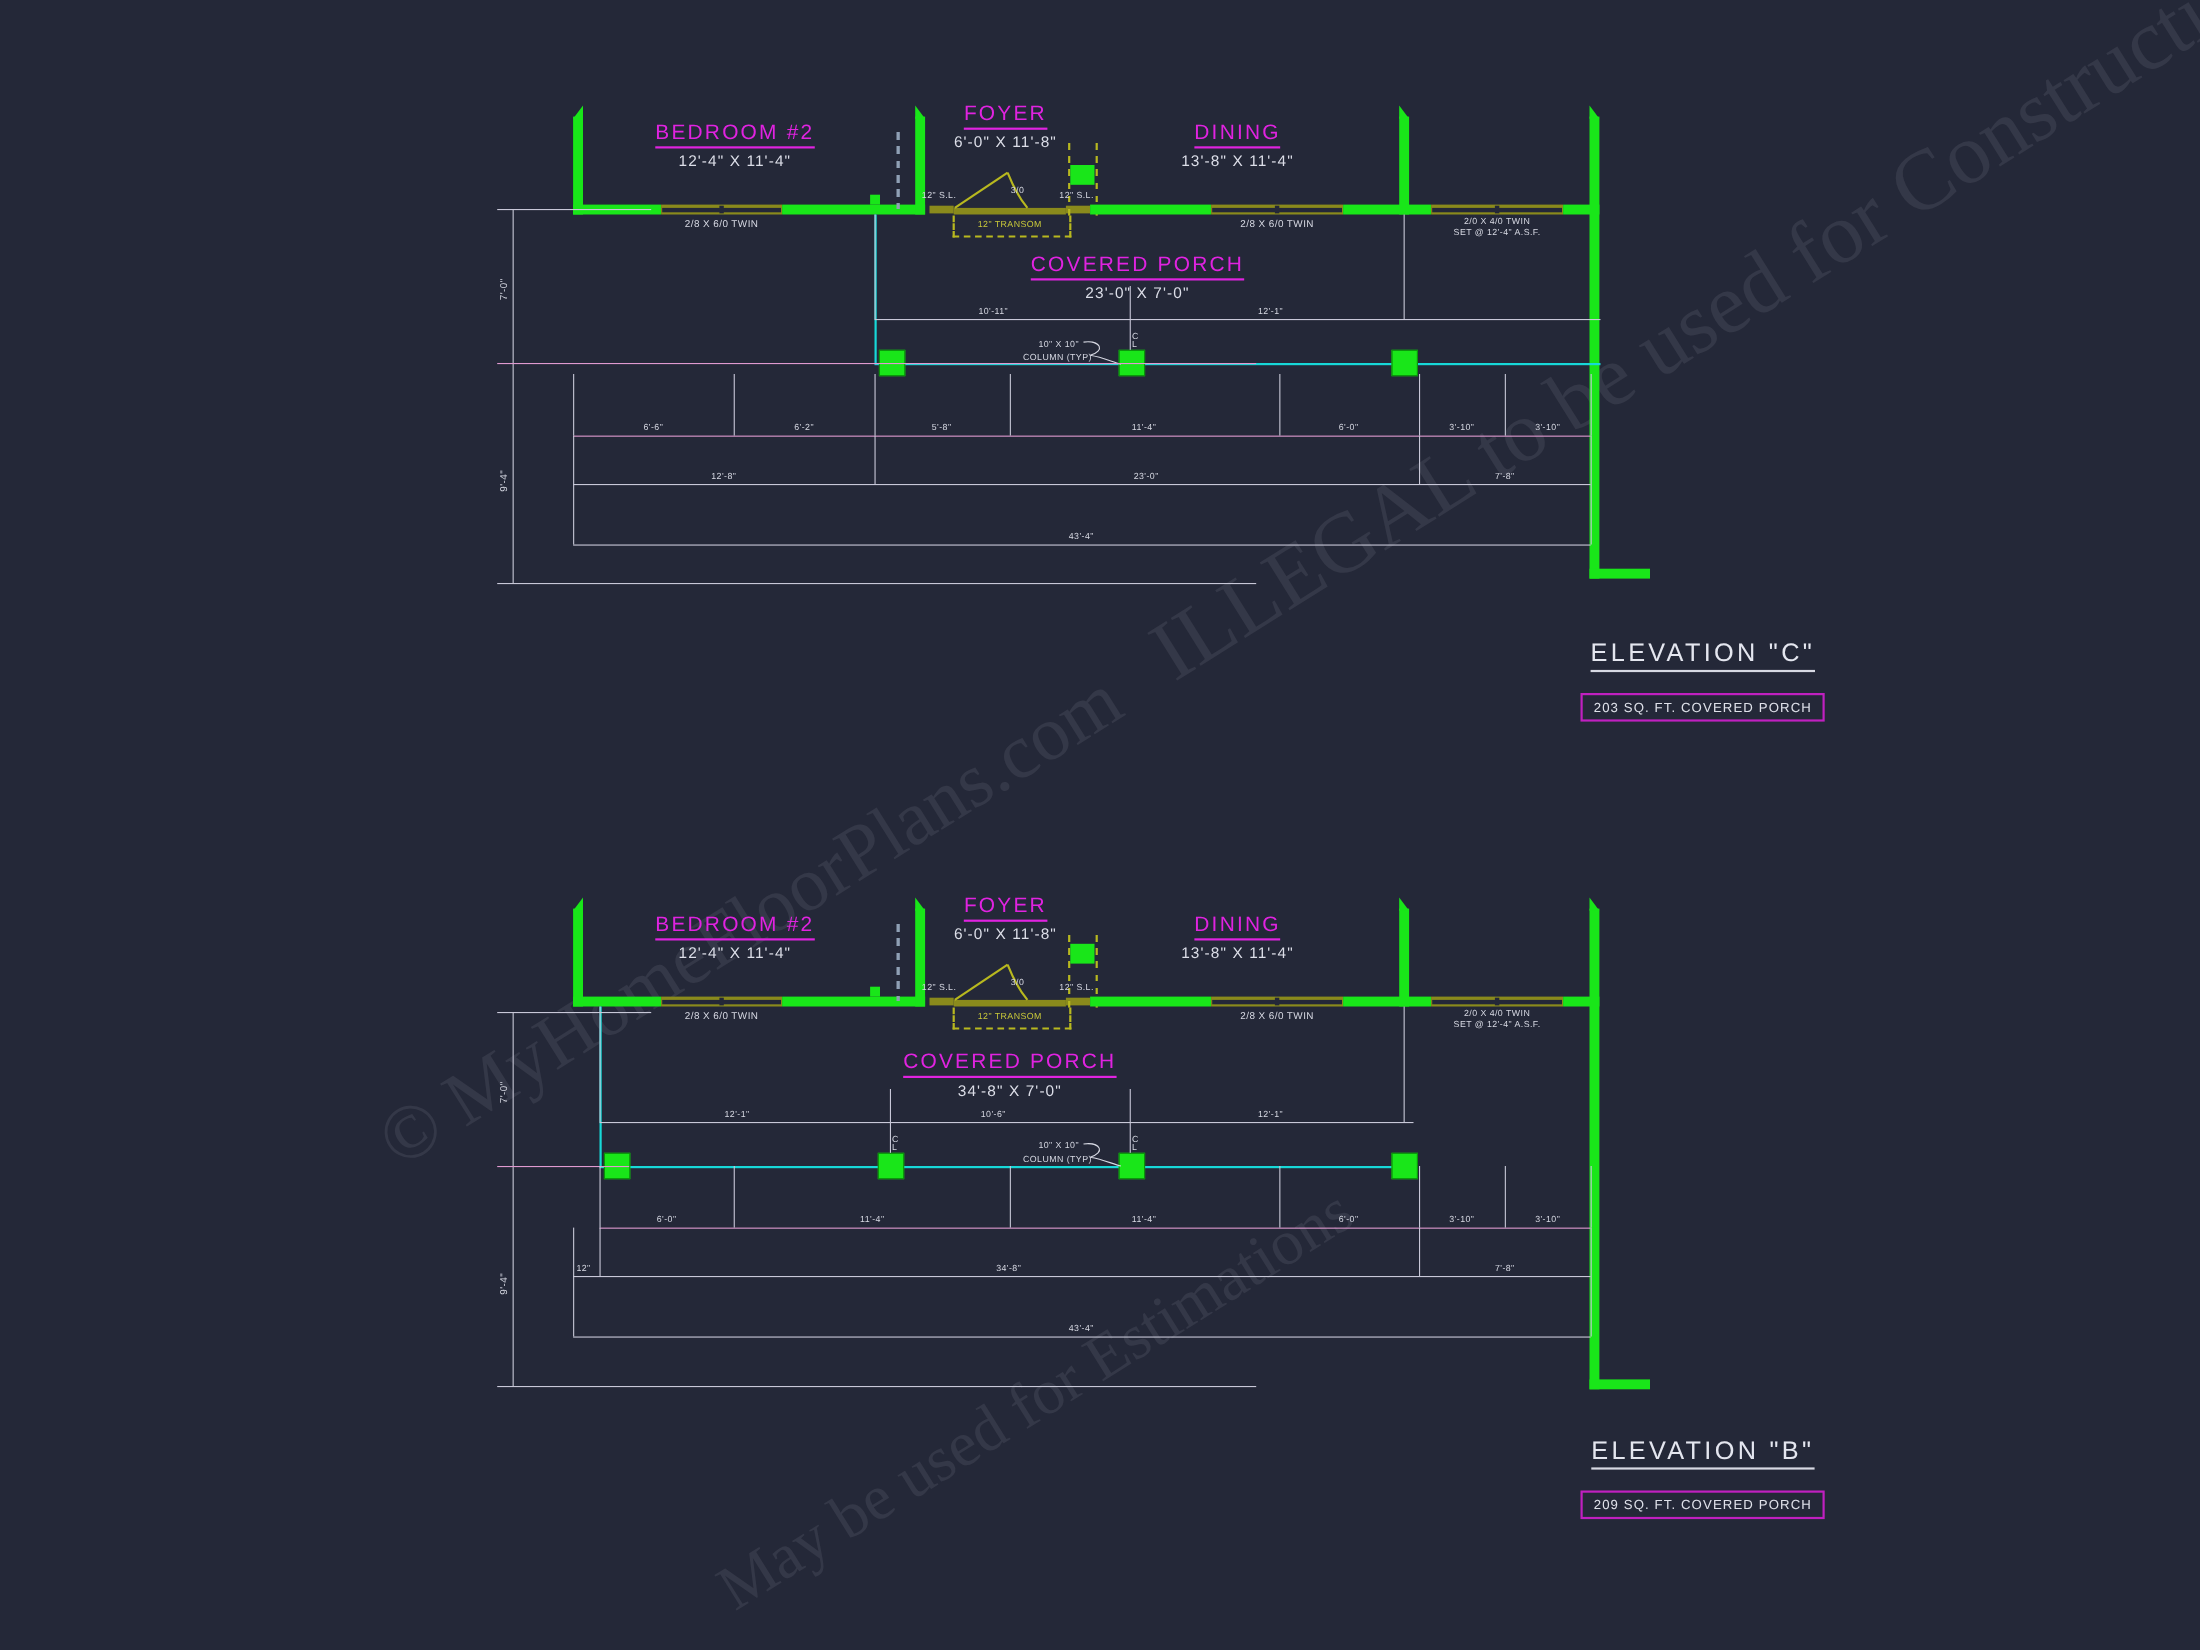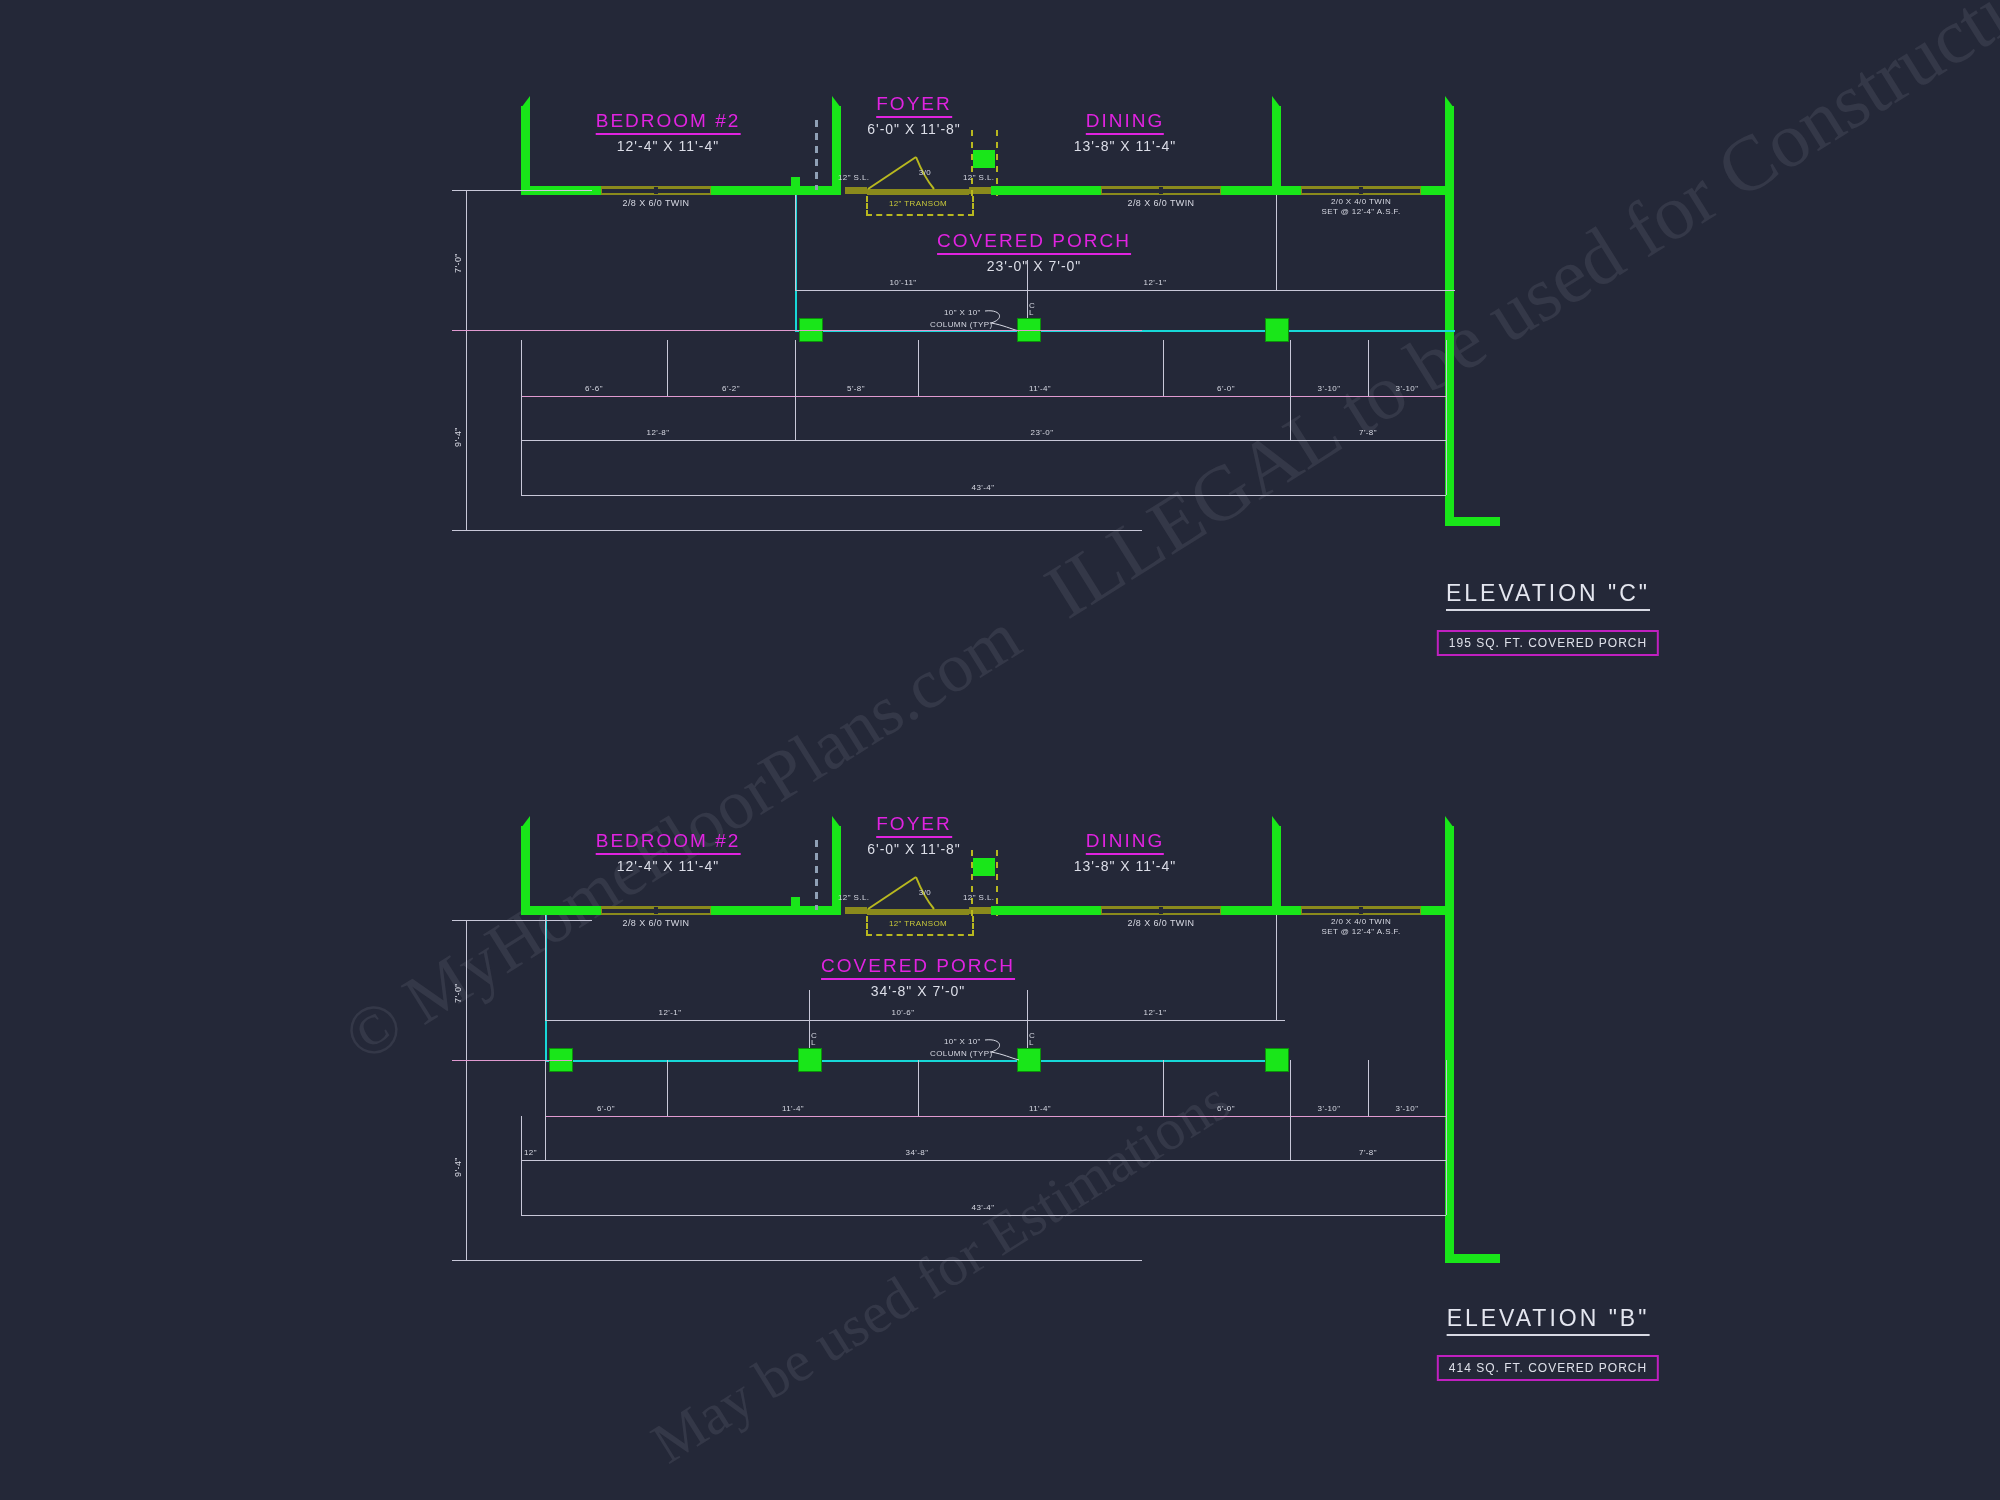--- a/index.html
+++ b/index.html
@@ -192,21 +192,21 @@
     <div class="t xs c" style="left:658px;top:428px;">12'-8"</div>
     <div class="t xs c" style="left:1042px;top:428px;">23'-0"</div>
     <div class="t xs c" style="left:1368px;top:428px;">7'-8"</div>
 
     <div class="hline" style="left:521px;top:495px;width:925px;"></div>
     <div class="vline" style="left:521px;top:440px;height:55px;"></div>
     <div class="vline" style="left:1446px;top:440px;height:55px;"></div>
     <div class="t xs c" style="left:983px;top:483px;">43'-4"</div>
 
     <div class="elev-title" style="left:1548px;top:580px;">ELEVATION "C"</div>
-    <div class="sqbox" style="left:1548px;top:630px;">195 SQ. FT. COVERED PORCH</div>
+    <div class="sqbox" style="left:1548px;top:630px;">203 SQ. FT. COVERED PORCH</div>
   </div>
 
   <div>
 
     <div class="wall" style="left:521px;top:826px;width:9px;height:89px;"></div>
     <div class="wall-tip" style="left:521px;top:816px;border-left:9px solid transparent;border-bottom:12px solid #19e619;"></div>
 
     <div class="wall" style="left:521px;top:906px;width:80px;height:9px;"></div>
     <div class="win" style="left:601px;top:906px;width:110px;height:9px;"></div>
     <div class="win-in" style="left:654px;top:907px;width:4px;height:7px;"></div>
@@ -332,16 +332,16 @@
     <div class="t xs" style="left:524px;top:1148px;">12"</div>
     <div class="t xs c" style="left:917px;top:1148px;">34'-8"</div>
     <div class="t xs c" style="left:1368px;top:1148px;">7'-8"</div>
 
     <div class="hline" style="left:521px;top:1215px;width:925px;"></div>
     <div class="vline" style="left:521px;top:1160px;height:55px;"></div>
     <div class="vline" style="left:1446px;top:1160px;height:55px;"></div>
     <div class="t xs c" style="left:983px;top:1203px;">43'-4"</div>
 
     <div class="elev-title" style="left:1548px;top:1305px;">ELEVATION "B"</div>
-    <div class="sqbox" style="left:1548px;top:1355px;">414 SQ. FT. COVERED PORCH</div>
+    <div class="sqbox" style="left:1548px;top:1355px;">209 SQ. FT. COVERED PORCH</div>
   </div>
 
 </div>
 
 </body></html>

